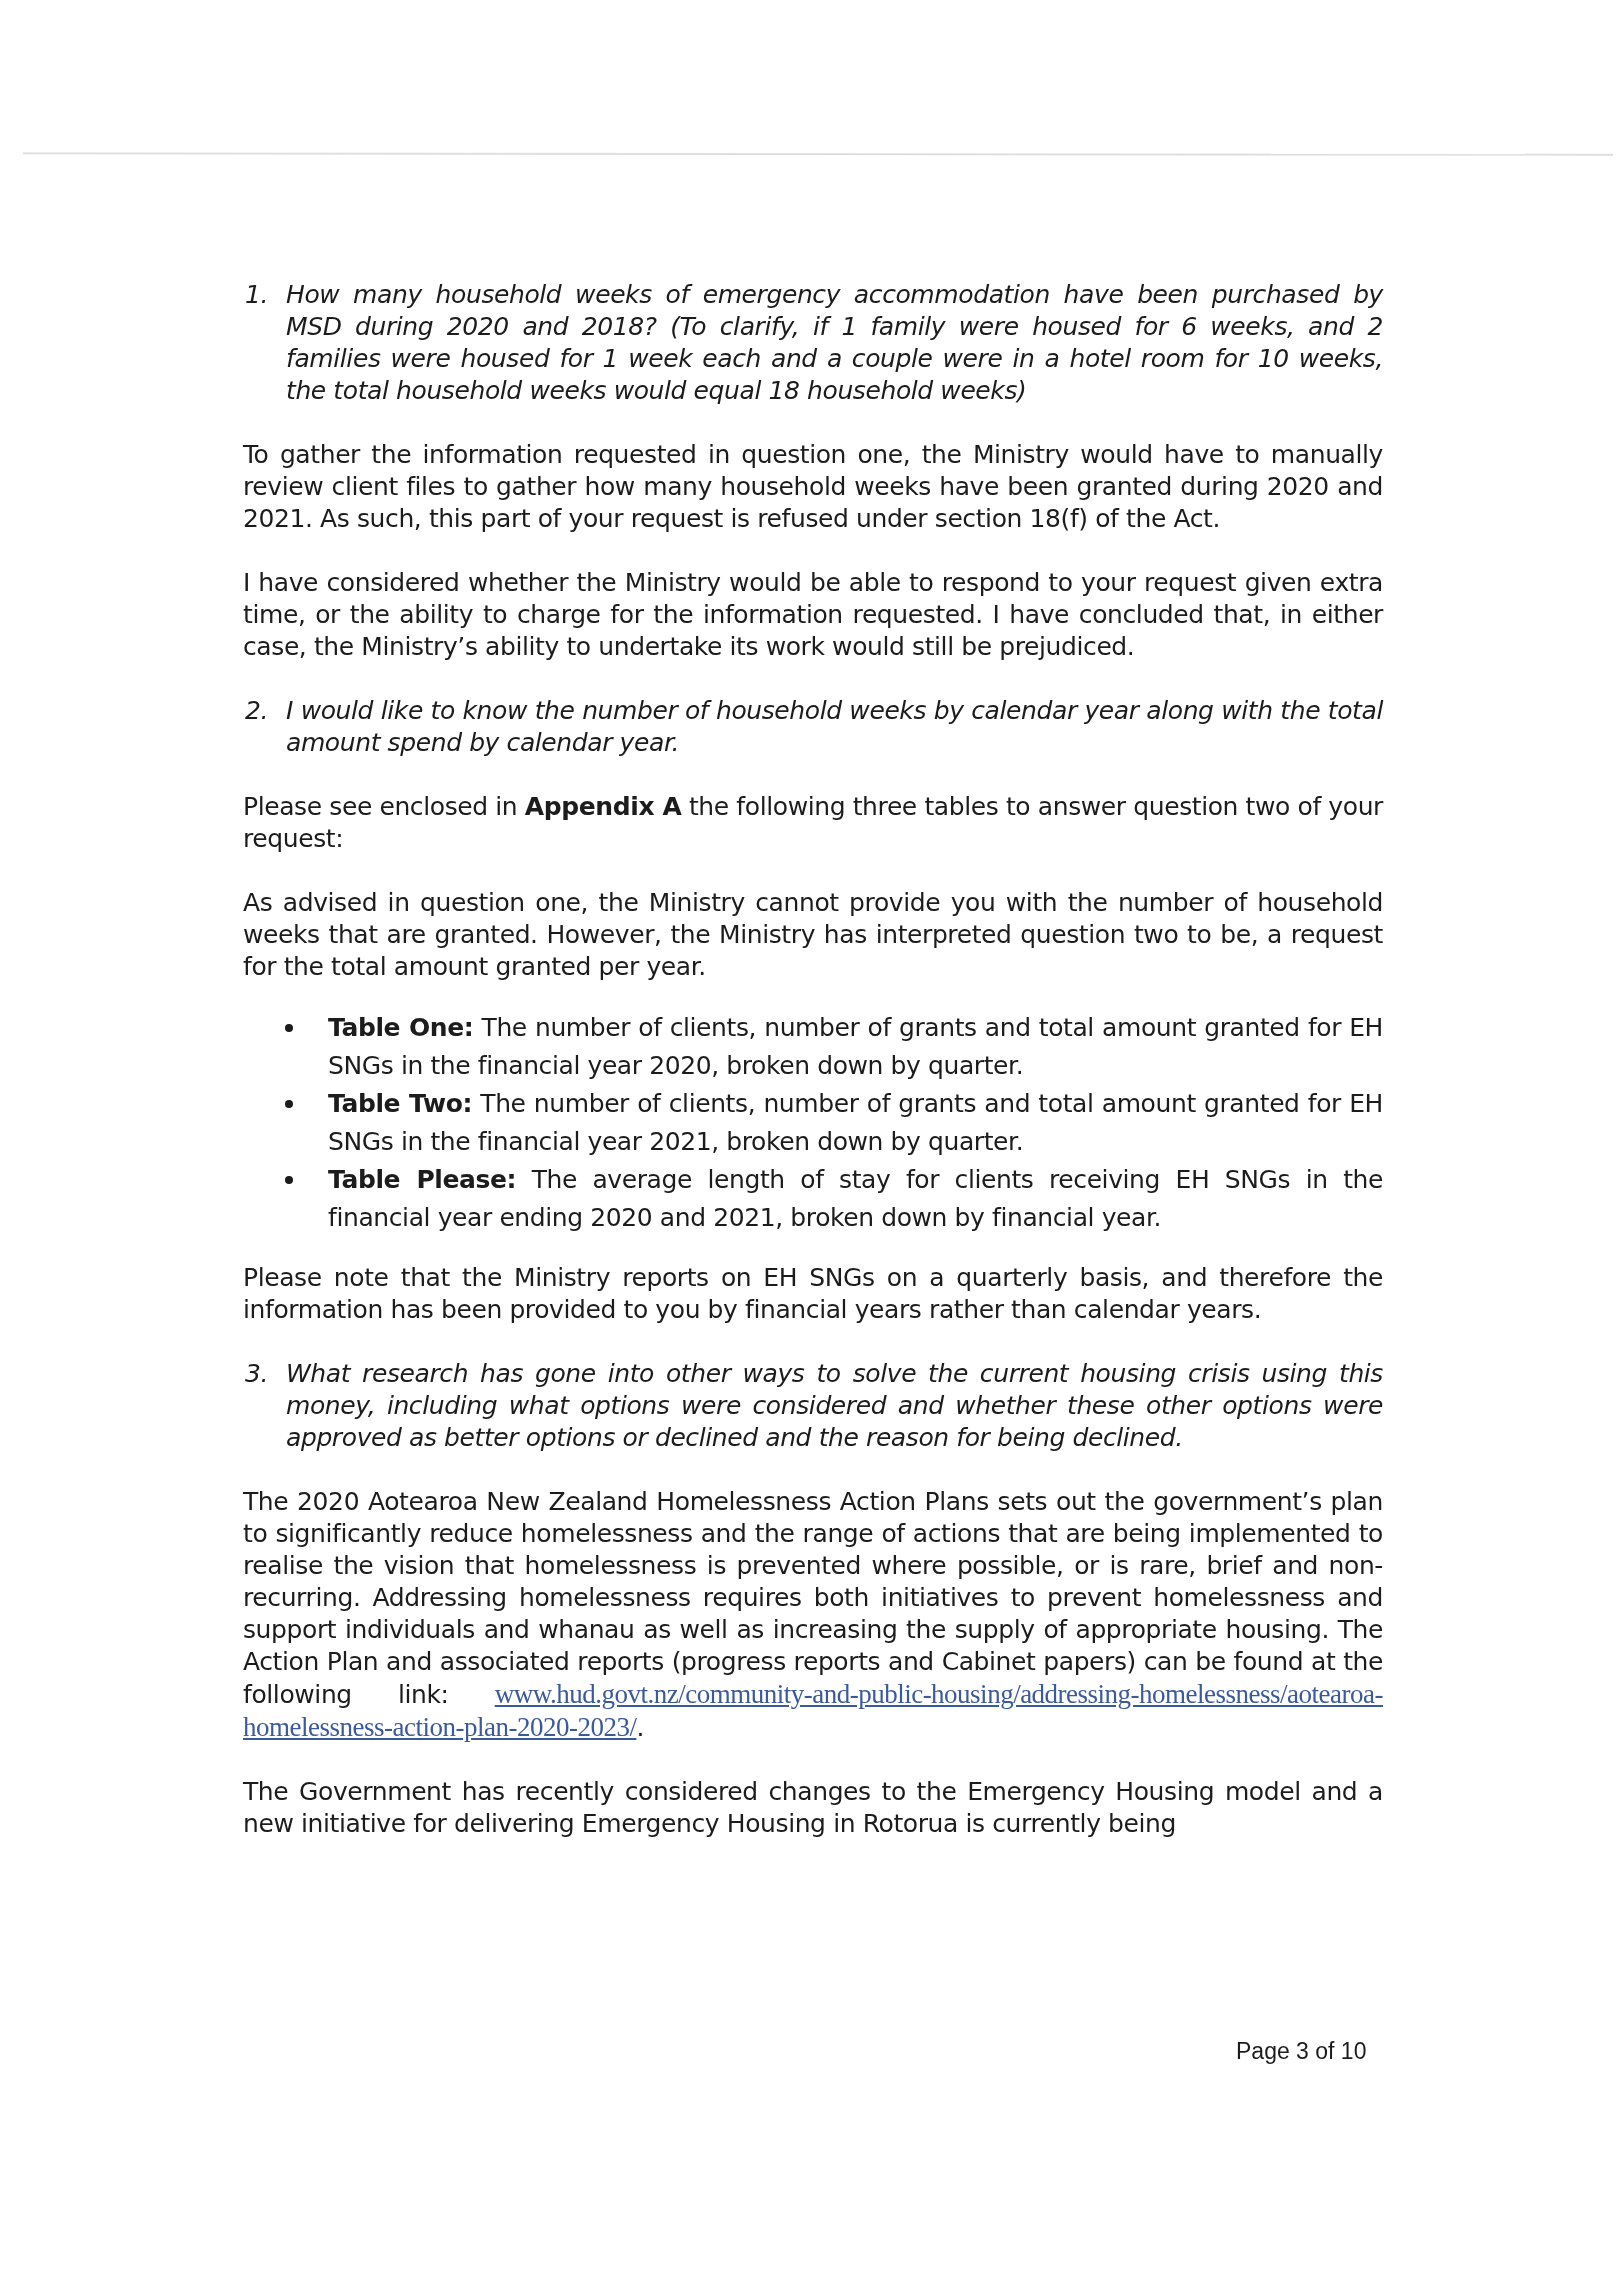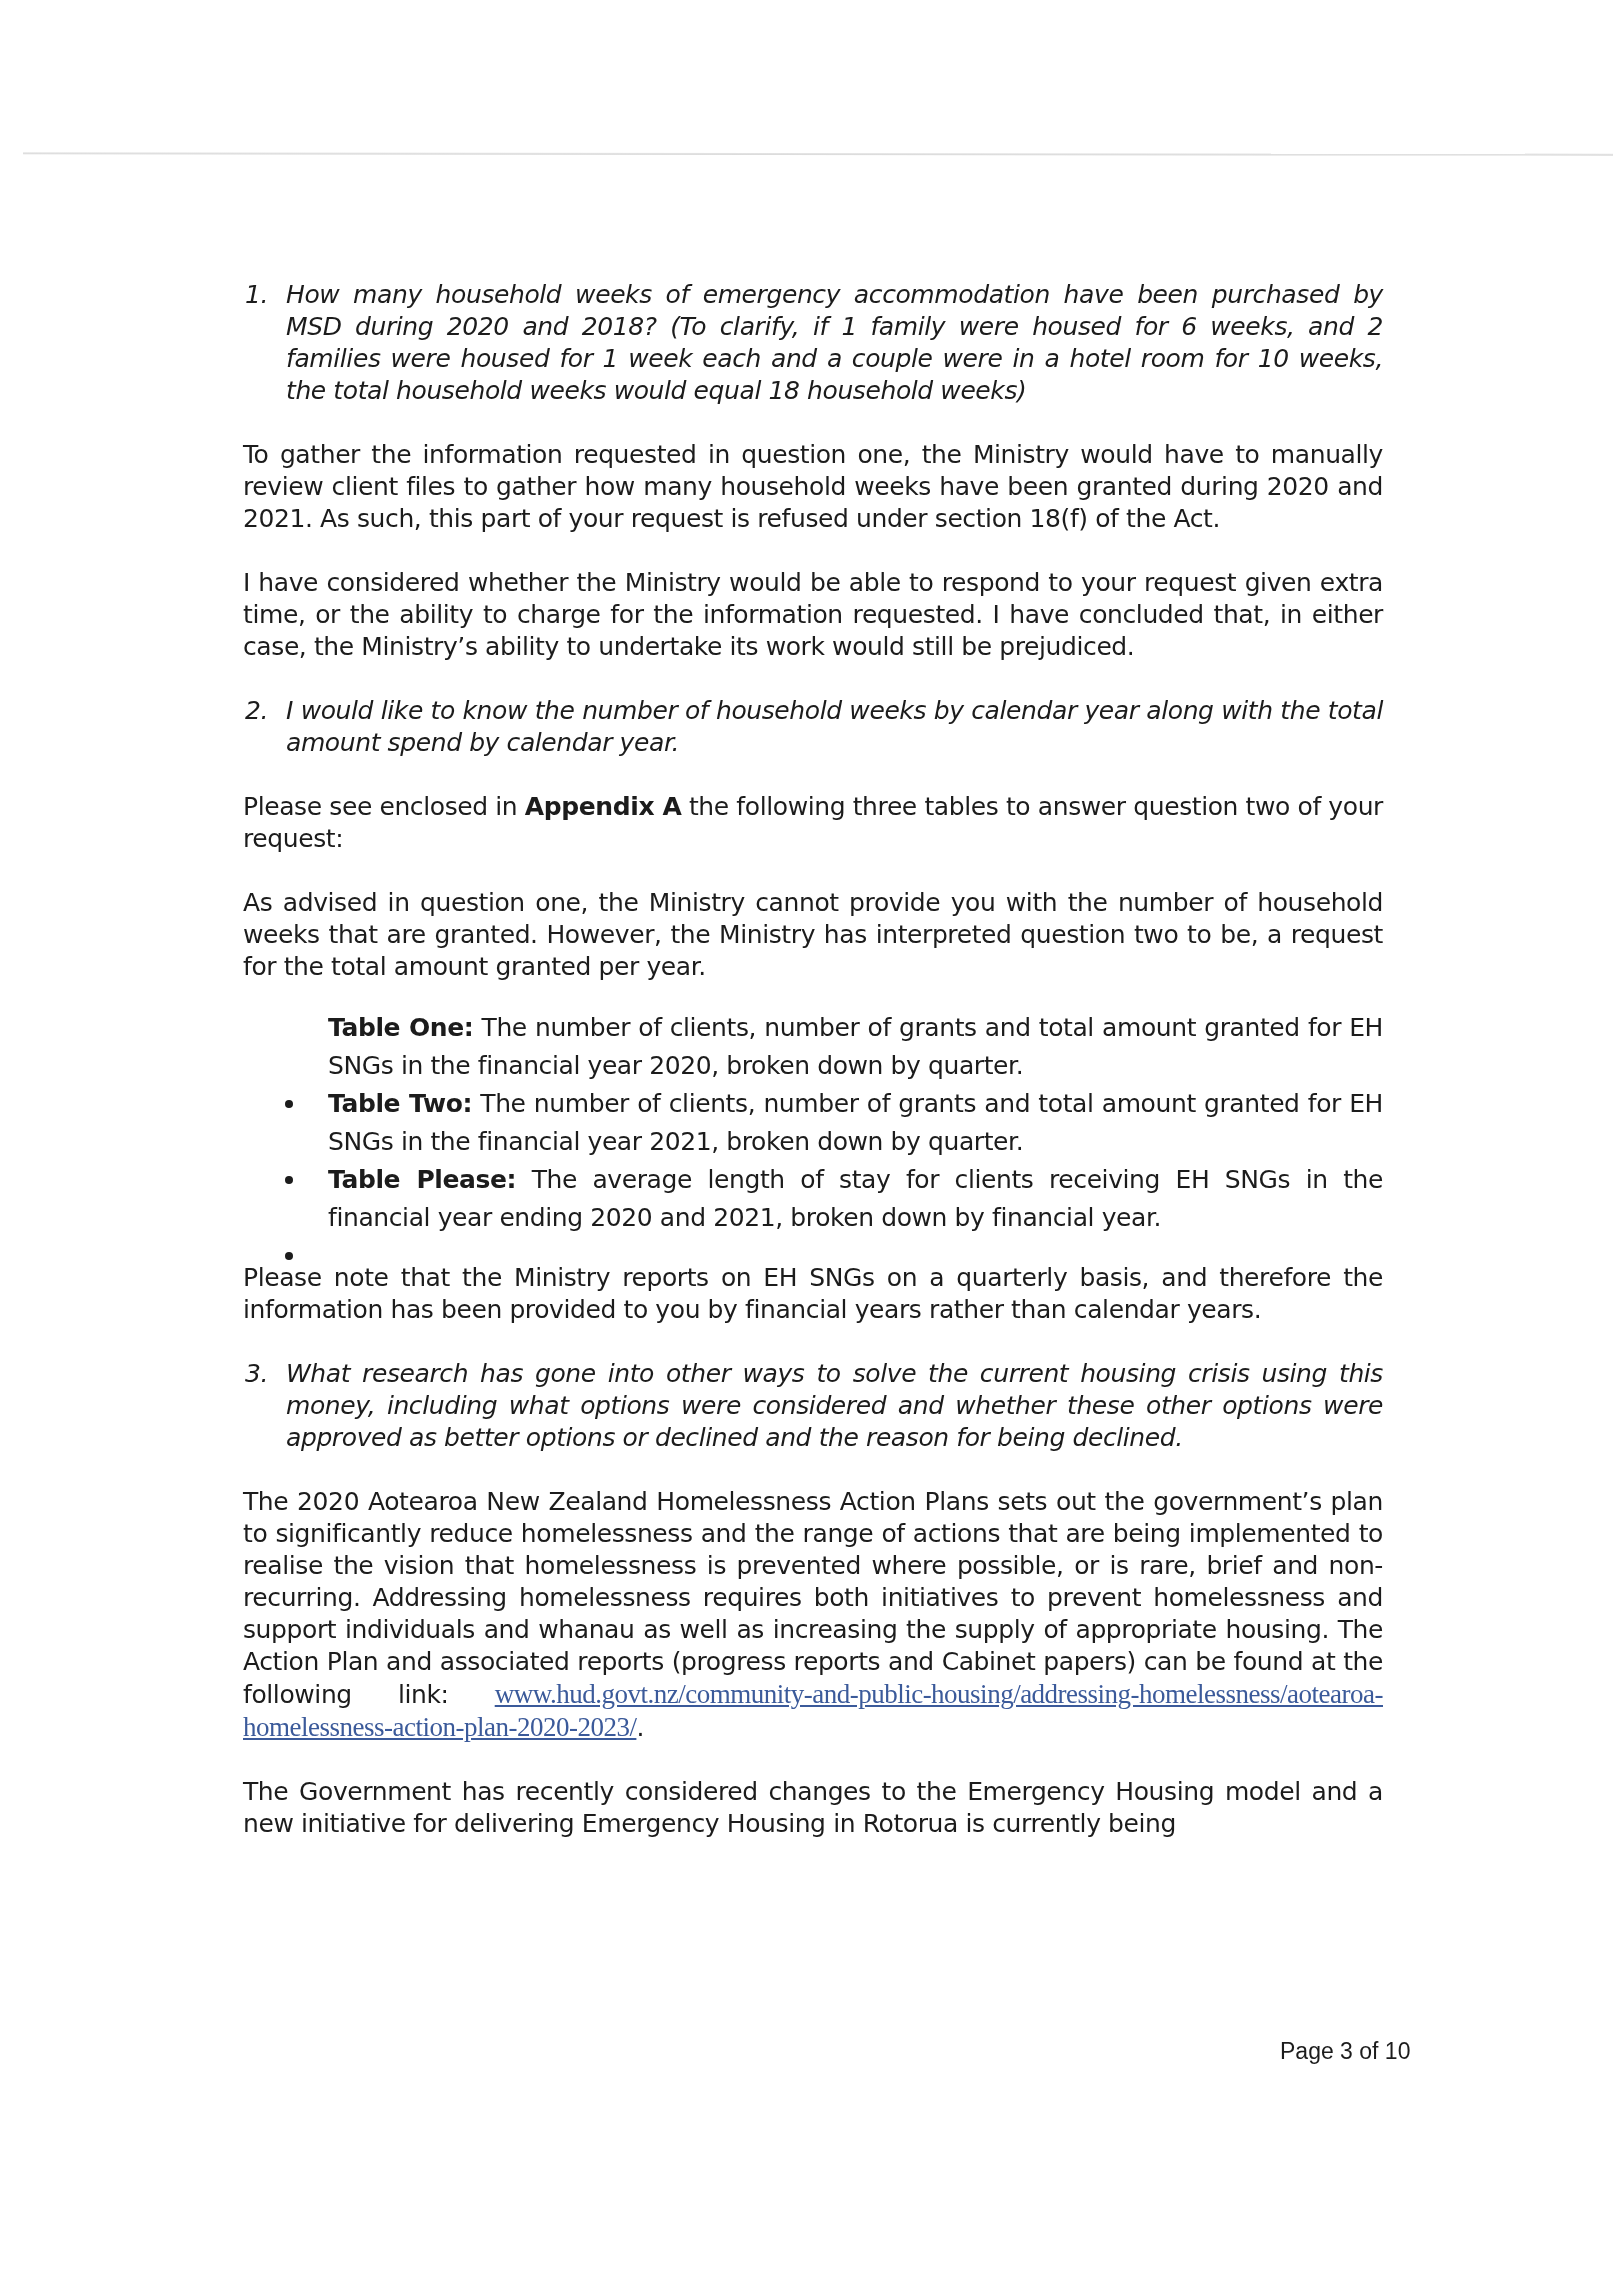--- a/index.html
+++ b/index.html
@@ -13,35 +13,35 @@
   }
   .content {
     position: absolute; left: 235px; top: 279px; width: 1148px;
     font-size: 25px; line-height: 32px; letter-spacing: -0.4px;
   }
   p { margin: 0 0 32px 8px; text-align: justify; }
   .q { display: flex; margin: 0 0 32px 0; }
   .q .num { width: 51px; flex: none; font-style: italic; text-align: right; padding-right: 18px; box-sizing: border-box; margin-left: 0; }
   .q .qtext { font-style: italic; text-align: justify; flex: 1; }
   ul.tables { list-style: none; margin: -6.5px 0 25px 0; padding: 0; }
-  ul.tables li { display: flex; line-height: 38px; align-items: flex-end; }
+  ul.tables li { display: flex; line-height: 38px; }
   ul.tables .bullet { width: 93px; flex: none; position: relative; }
   ul.tables .bullet::before {
     content: ""; position: absolute; left: 50px; top: 15.6px; width: 7.8px; height: 7.8px;
     border-radius: 50%; background: #1c1c1c;
   }
   ul.tables .ltext { flex: 1; text-align: justify; }
   b { font-weight: bold; }
   .link {
     font-family: "Liberation Serif", serif; color: #3b5a9a; text-decoration: underline;
     font-size: 27px; letter-spacing: -0.5px; text-align: left;
   }
   .footer {
     position: absolute; left: 1236px; top: 2038px;
-    font-family: "Liberation Sans", sans-serif; font-size: 23px; color: #1c1c1c; margin-left: 44px;
+    font-family: "Liberation Sans", sans-serif; font-size: 23px; color: #1c1c1c;
   }
 </style>
 </head>
 <body>
 
 <div class="header-rule"></div>
 
 <div class="content">
 
   <div class="q">

